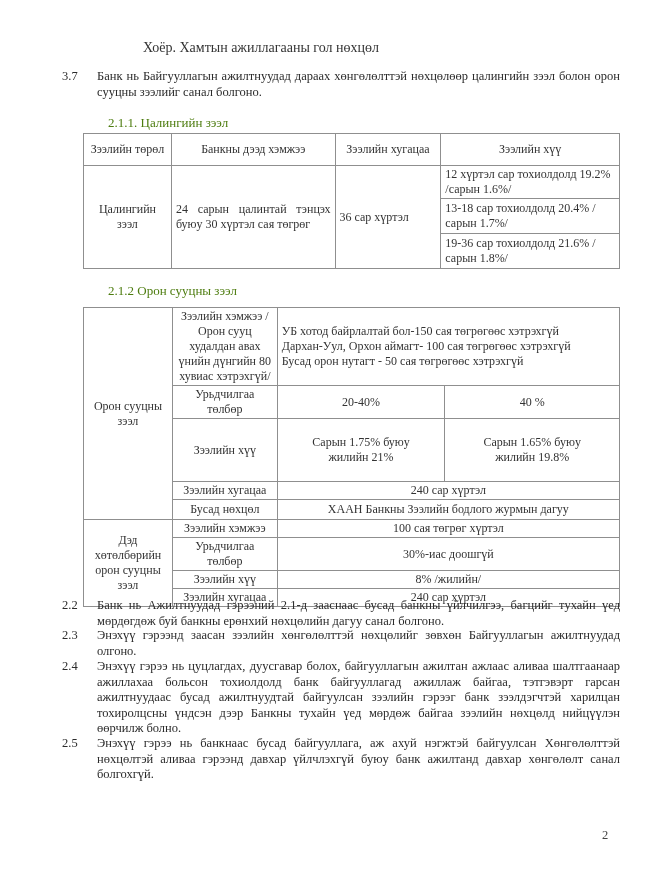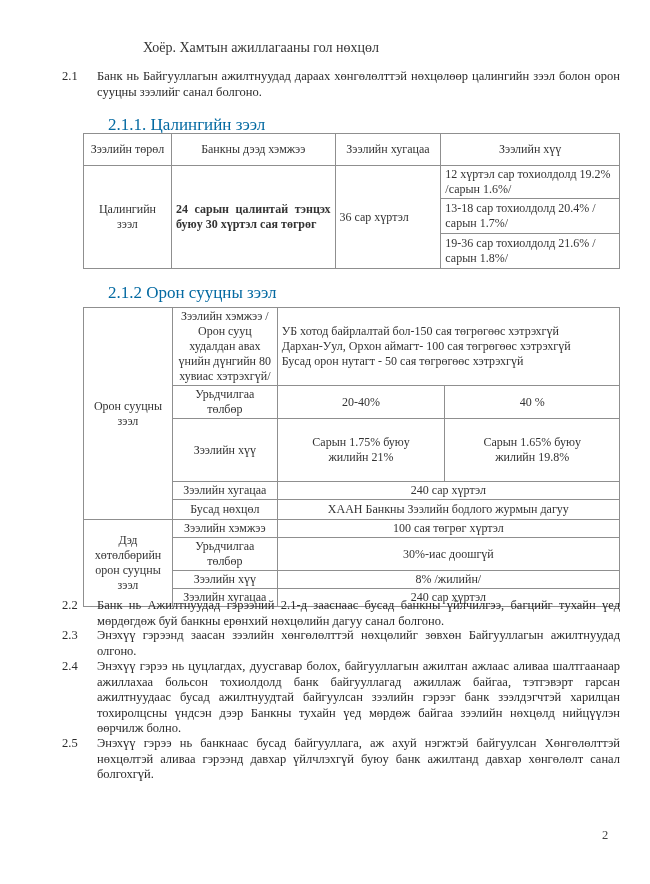--- a/index.html
+++ b/index.html
@@ -12,43 +12,43 @@
     position: absolute; top: 40px; left: 0; width: 522px; text-align: center;
     font-size: 14px; color: #333;
   }
   .clause {
     position: absolute; left: 62px; width: 558px; font-size: 12.5px; line-height: 15.5px;
     color: #2b2b2b;
   }
   .clause .num { position: absolute; left: 0; top: 0; width: 32px; }
   .clause .txt { margin-left: 35px; text-align: justify; }
   .subheading {
-    position: absolute; font-size: 17px; color: #0369a1;
+    position: absolute; font-size: 13px; color: #4d7c0f;
   }
   table.grid {
     position: absolute; border-collapse: collapse; font-size: 12px; color: #333;
   }
   table.grid td {
     border: 1px solid #8f8f8f; padding: 1px 4px; vertical-align: middle;
     line-height: 15px;
   }
   .c { text-align: center; }
   .l { text-align: left; }
-  .j { text-align: justify; font-weight: bold; }
+  .j { text-align: justify; }
   .page-number {
     position: absolute; left: 602px; top: 828px; font-size: 12.5px; color: #444;
   }
 </style>
 </head>
 <body>
 
 <div class="page-heading">Хоёр. Хамтын ажиллагааны гол нөхцөл</div>
 
 <div class="clause" style="top:69px;">
-  <span class="num">2.1</span>
+  <span class="num">3.7</span>
   <div class="txt">Банк нь Байгууллагын ажилтнуудад дараах хөнгөлөлттэй нөхцөлөөр цалингийн зээл болон орон сууцны зээлийг санал болгоно.</div>
 </div>
 
 <div class="subheading" style="left:108px; top:115px;">2.1.1. Цалингийн зээл</div>
 
 <table class="grid" style="left:83px; top:133px; width:537px;">
   <colgroup>
     <col style="width:88px">
       <col style="width:164px">
       <col style="width:106px">

